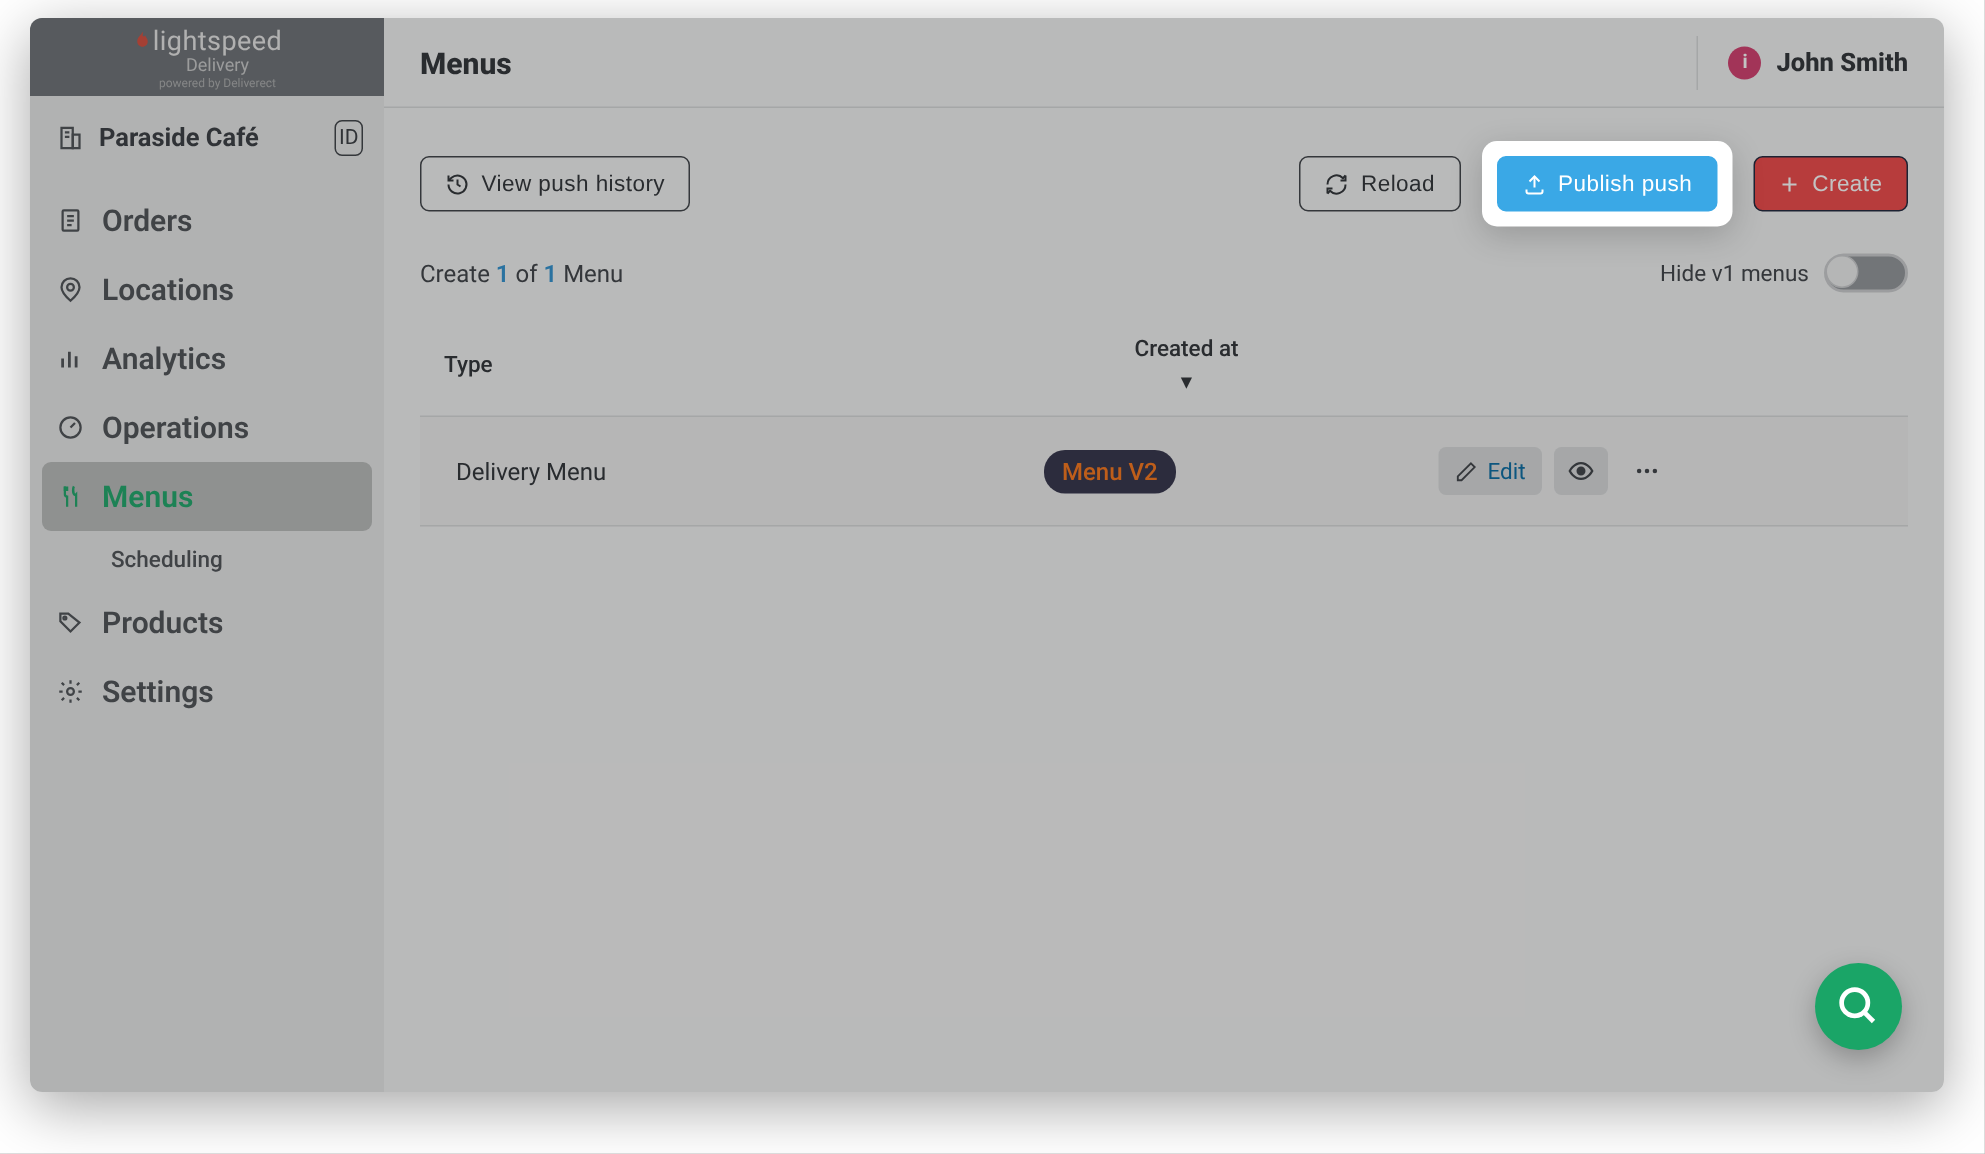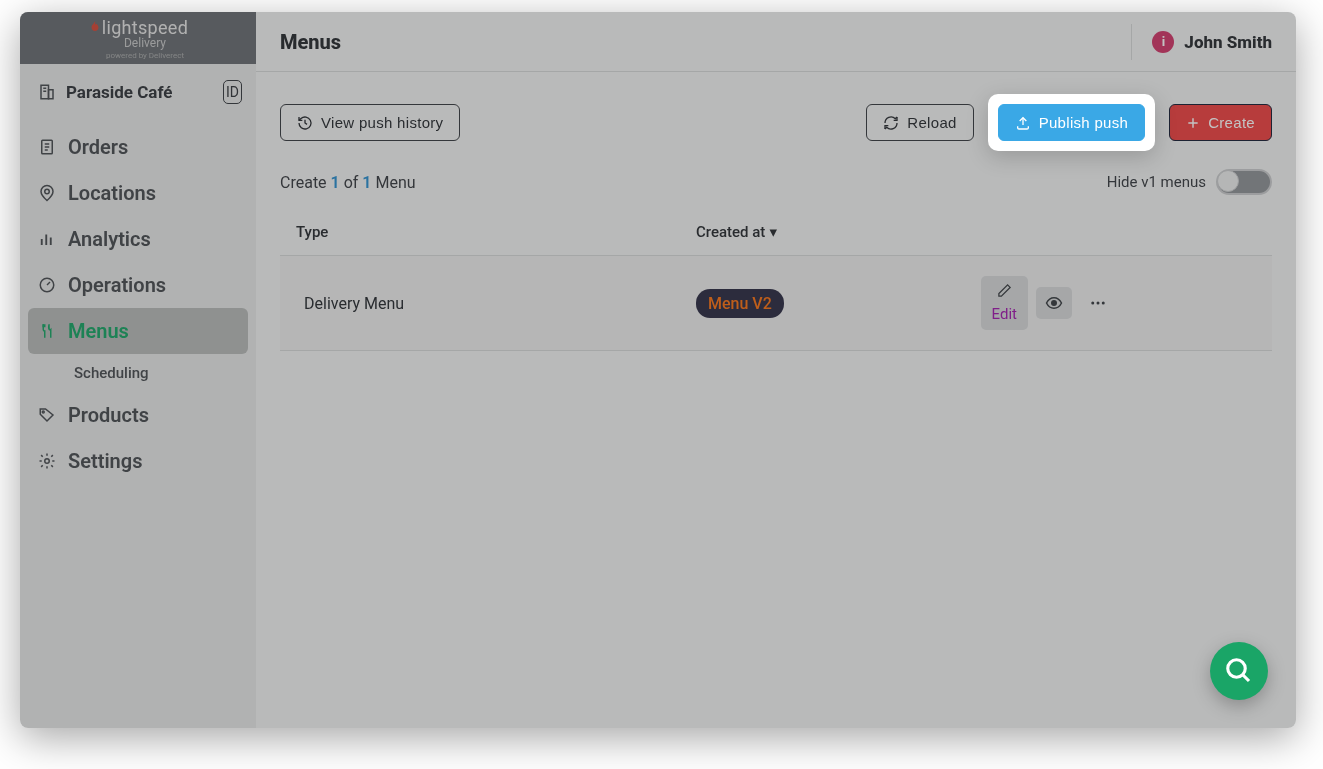--- a/index.html
+++ b/index.html
@@ -128,34 +128,34 @@
     .table { margin: 6px 24px; }
     .thead, .trow {
       display: grid;
       grid-template-columns: 400px 190px 230px 1fr;
       align-items: center;
     }
     .thead {
       padding: 14px 16px; font-size: 15px; color: #2a2e33; font-weight: 500;
       border-bottom: 1px solid #d6d8d9;
     }
-    .th-sort { display: inline-flex; align-items: center; gap: 4px; }
+    .th-sort { display: inline-flex; align-items: center; gap: 4px; flex-direction: column; }
     .trow {
       padding: 20px 16px; font-size: 16px; color: #2a2e33;
       border-bottom: 1px solid #d6d8d9; background: #ededee;
     }
     .pill {
       display: inline-block; background: #2f2f46; color: #f97316;
       font-size: 16px; padding: 5px 12px; border-radius: 14px; font-weight: 500;
     }
     .row-actions { display: flex; align-items: center; gap: 8px; justify-content: flex-end; }
     .chip {
       display: inline-flex; align-items: center; gap: 7px;
       background: #d7d9da; border-radius: 5px; padding: 7px 11px;
-      color: #a21caf; font-size: 15px; cursor: pointer; flex-direction: column;
+      color: #0369a1; font-size: 15px; cursor: pointer;
     }
     .chip.icon-only { padding: 7px 9px; }
     .help-fab {
       position: absolute; right: 28px; bottom: 28px;
       width: 58px; height: 58px; border-radius: 50%;
       background: #1aa567; display:flex; align-items:center; justify-content:center;
       box-shadow: 0 6px 18px rgba(0,0,0,0.25);
       z-index: 120; cursor:pointer;
     }
     .fname-indent { padding-left: 8px; }

